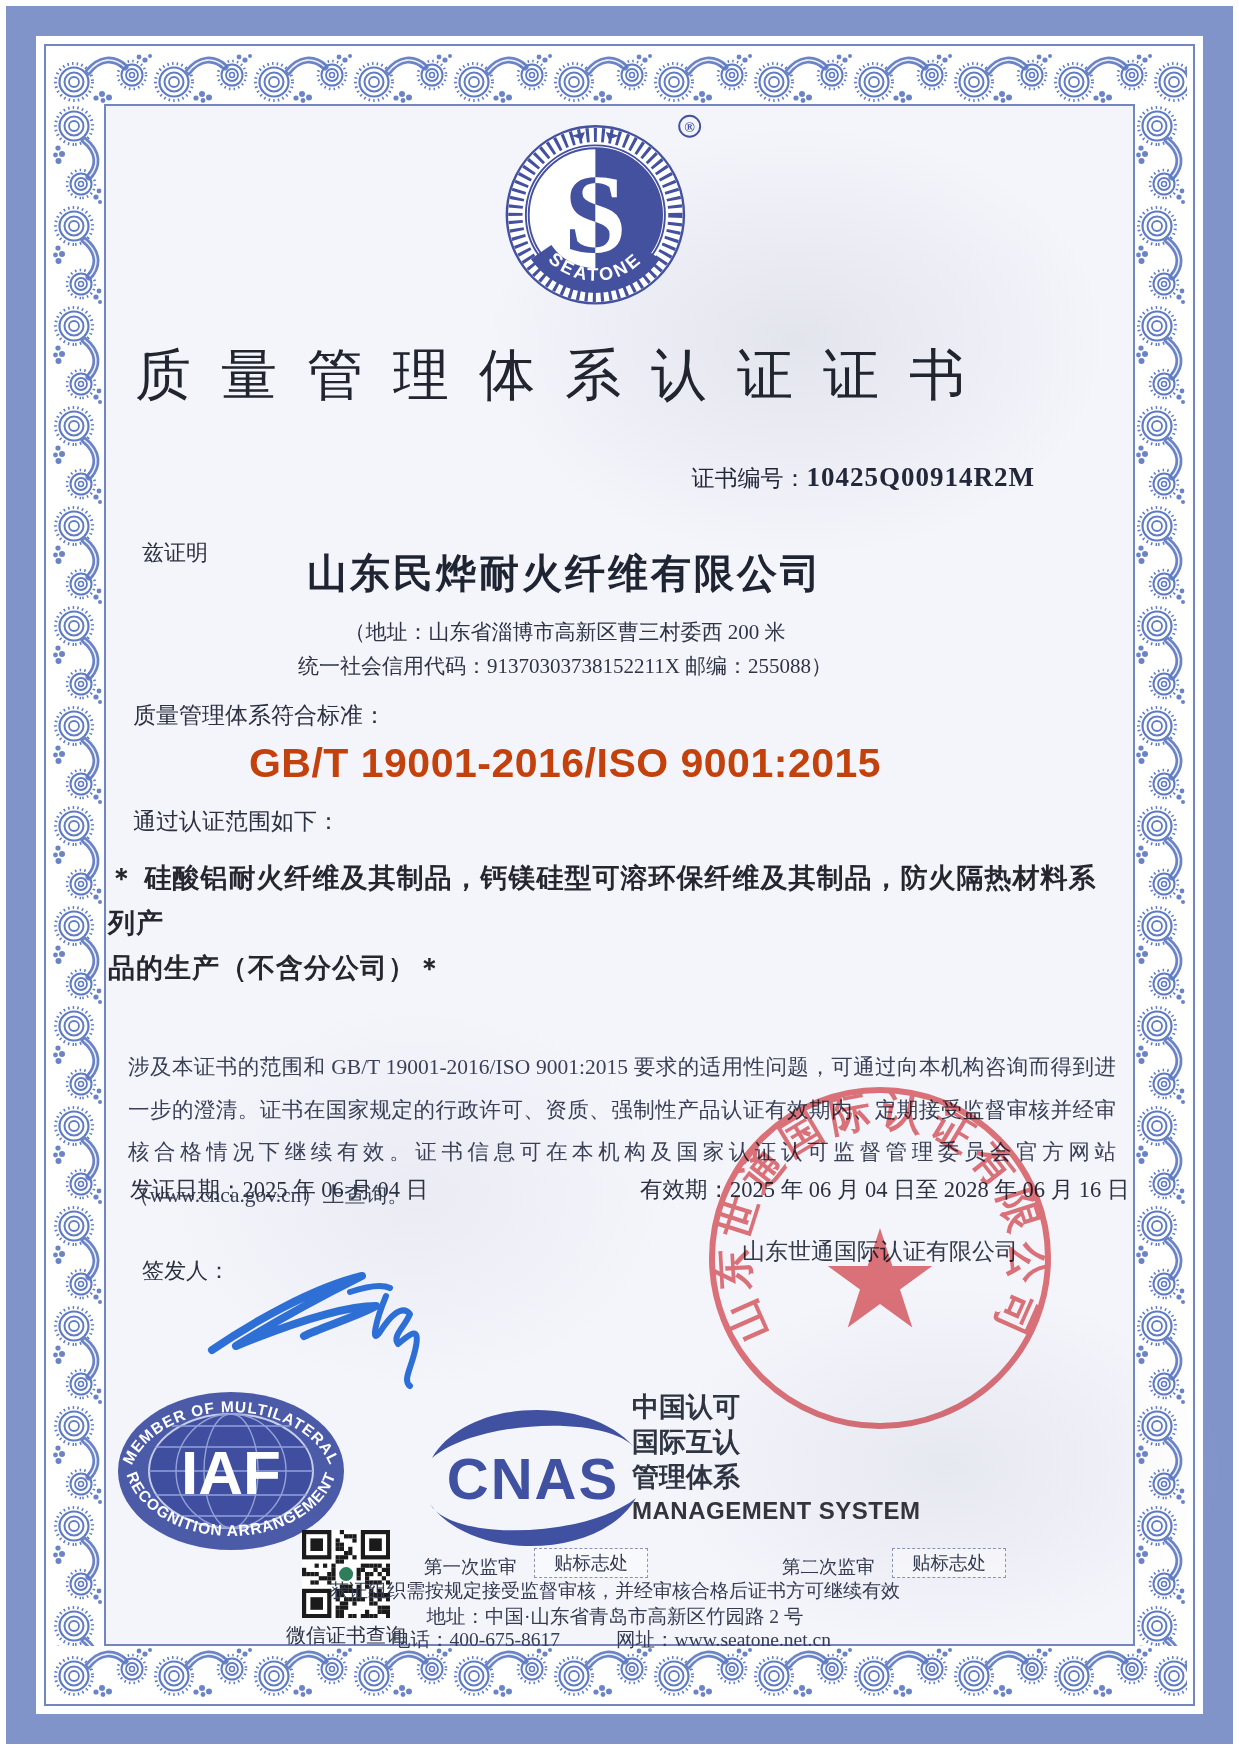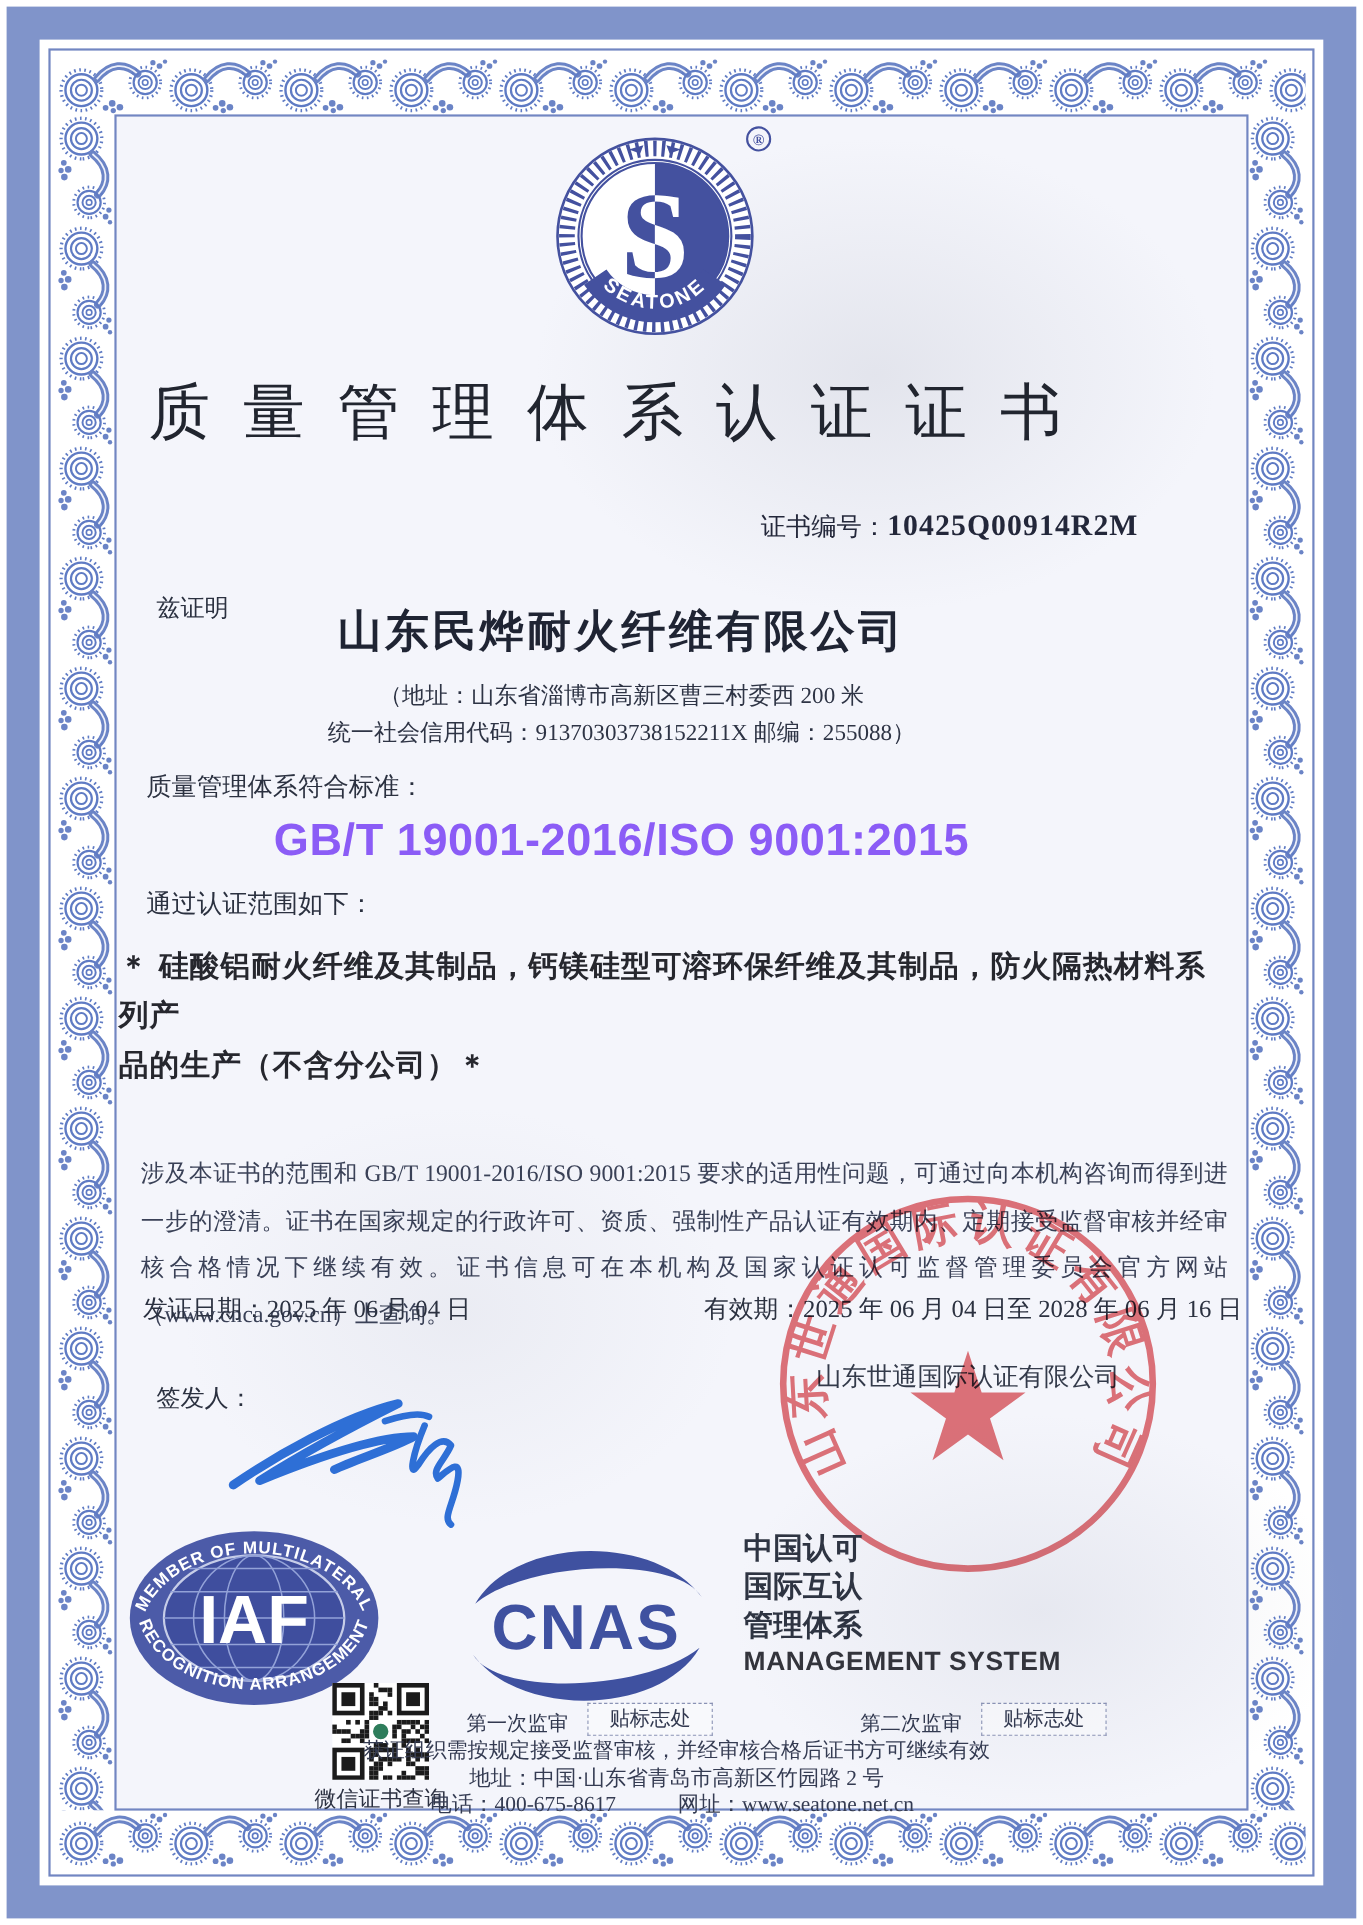--- a/index.html
+++ b/index.html
@@ -24,36 +24,36 @@
   .certno .lbl{font-size:23px;}
   .certno .num{font-size:27px;font-weight:700;letter-spacing:1px;}
   .certify{top:538px;left:142px;font-size:22px;}
   .center-col{left:105px;width:920px;text-align:center;}
   .company{top:546px;font-size:40px;font-weight:700;letter-spacing:3px;color:#1f2433;}
   .addr1{top:618px;font-size:21px;color:#2e3445;}
   .addr2{top:652px;font-size:21px;color:#2e3445;}
   .lbl-line{left:133px;font-size:23px;}
   .std-label{top:700px;}
   .standard{top:740px;font-family:"Liberation Sans","DejaVu Sans",sans-serif;font-size:41px;
-            font-weight:600;color:#8b5cf6;letter-spacing:0.5px;}
+            font-weight:600;color:#c2410c;letter-spacing:0.5px;}
   .scope-label{top:806px;}
   .scope{top:856px;left:108px;width:1005px;text-align:left;
          font-family:"Liberation Sans","DejaVu Sans",sans-serif;
          font-size:27px;font-weight:600;line-height:45px;color:#26272e;letter-spacing:1px;}
   .notice{top:1046px;left:128px;width:988px;font-size:21.5px;line-height:42.5px;
           text-align:justify;color:#3a4157;}
   .issue-date{top:1174px;left:130px;font-size:22.5px;}
   .valid{top:1174px;left:640px;font-size:22.5px;}
   .signer{top:1256px;left:142px;font-size:22px;}
   .issuer-line{top:1236px;left:690px;width:380px;text-align:center;font-size:23px;color:#333a4a;}
   .sig{left:200px;top:1262px;}
   .stamp{left:698px;top:1076px;width:364px;height:364px;opacity:.8;mix-blend-mode:multiply;}
   .iaf{left:110px;top:1386px;}
   .cnas{left:418px;top:1392px;}
-  .accr{left:632px;top:1390px;margin-left:44px;}
+  .accr{left:632px;top:1390px;}
   .accr .cjk{font-family:"Liberation Sans","DejaVu Sans",sans-serif;font-size:27px;line-height:35px;
              color:#2e3442;font-weight:600;}
   .accr .en{font-family:"Liberation Sans","DejaVu Sans",sans-serif;font-size:24px;line-height:31px;
             font-weight:700;color:#33343c;letter-spacing:.5px;}
   .qr-wrap{left:302px;top:1530px;width:88px;height:88px;}
   .qr-label{left:262px;top:1622px;width:168px;text-align:center;
             font-family:"Liberation Sans","DejaVu Sans",sans-serif;font-size:20px;color:#2c3142;}
   .audit-lbl{font-size:18.5px;color:#323950;}
   .audit1{left:424px;top:1554px;}
   .audit2{left:782px;top:1554px;}

